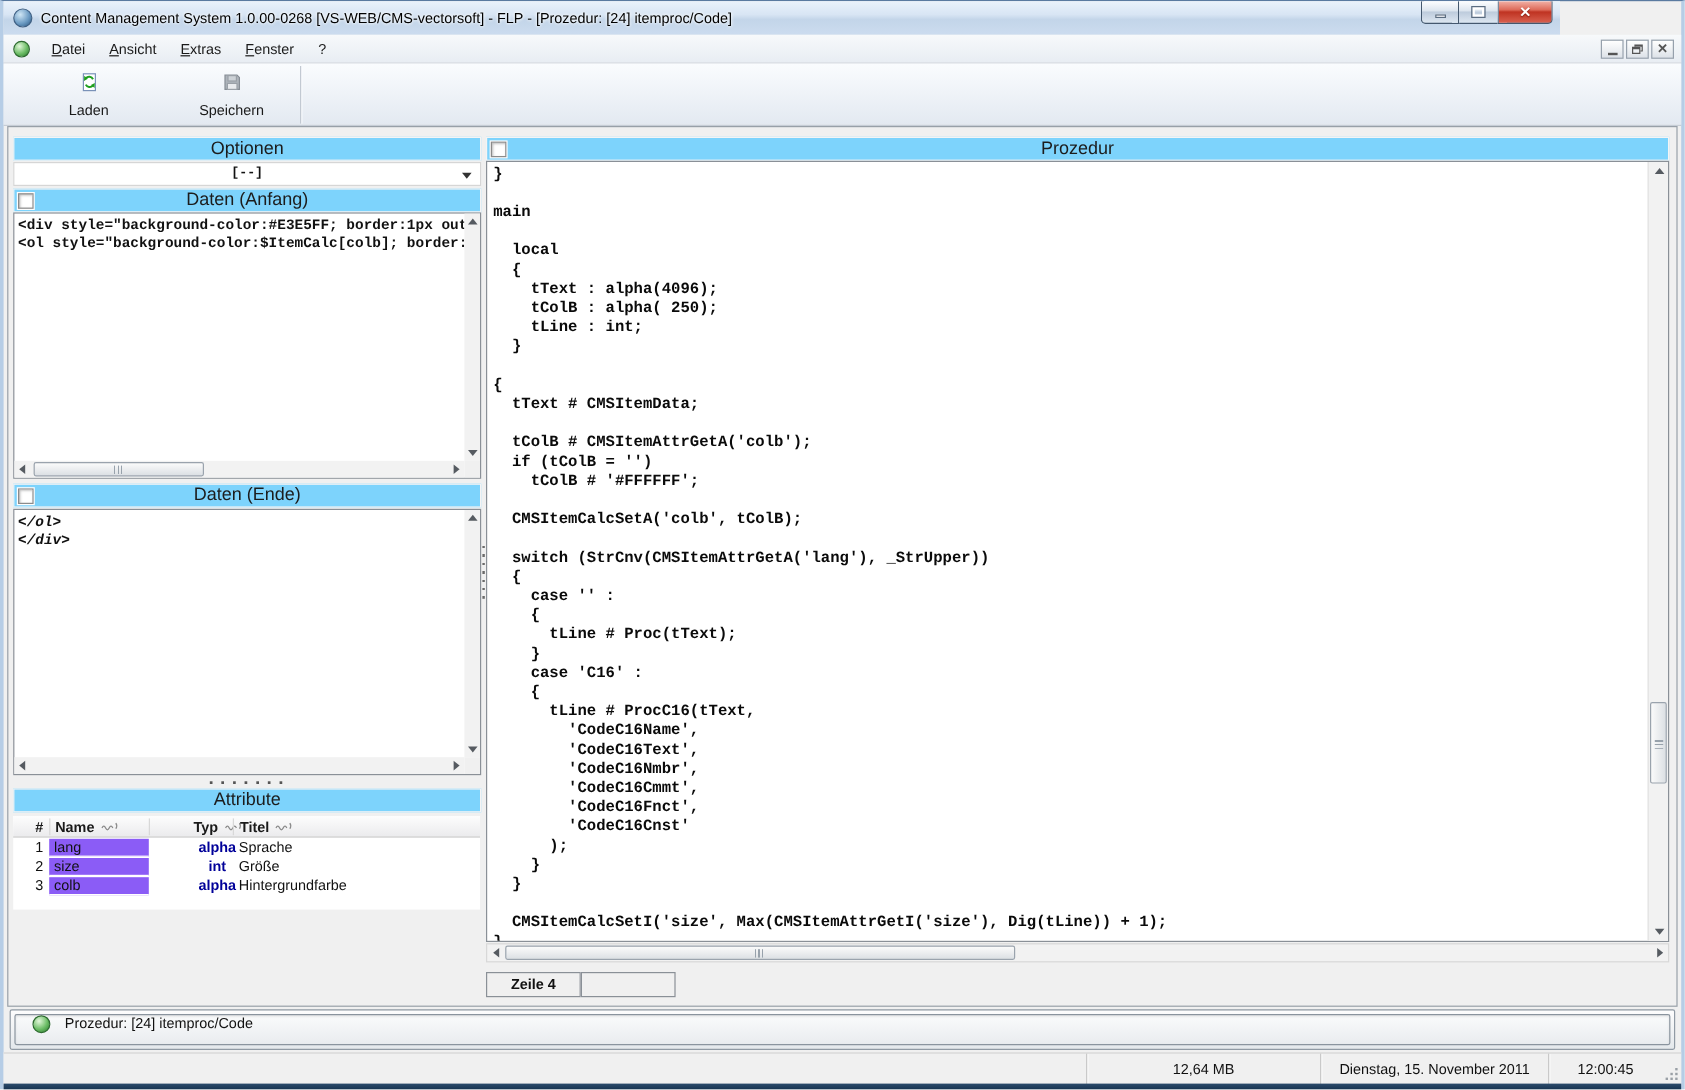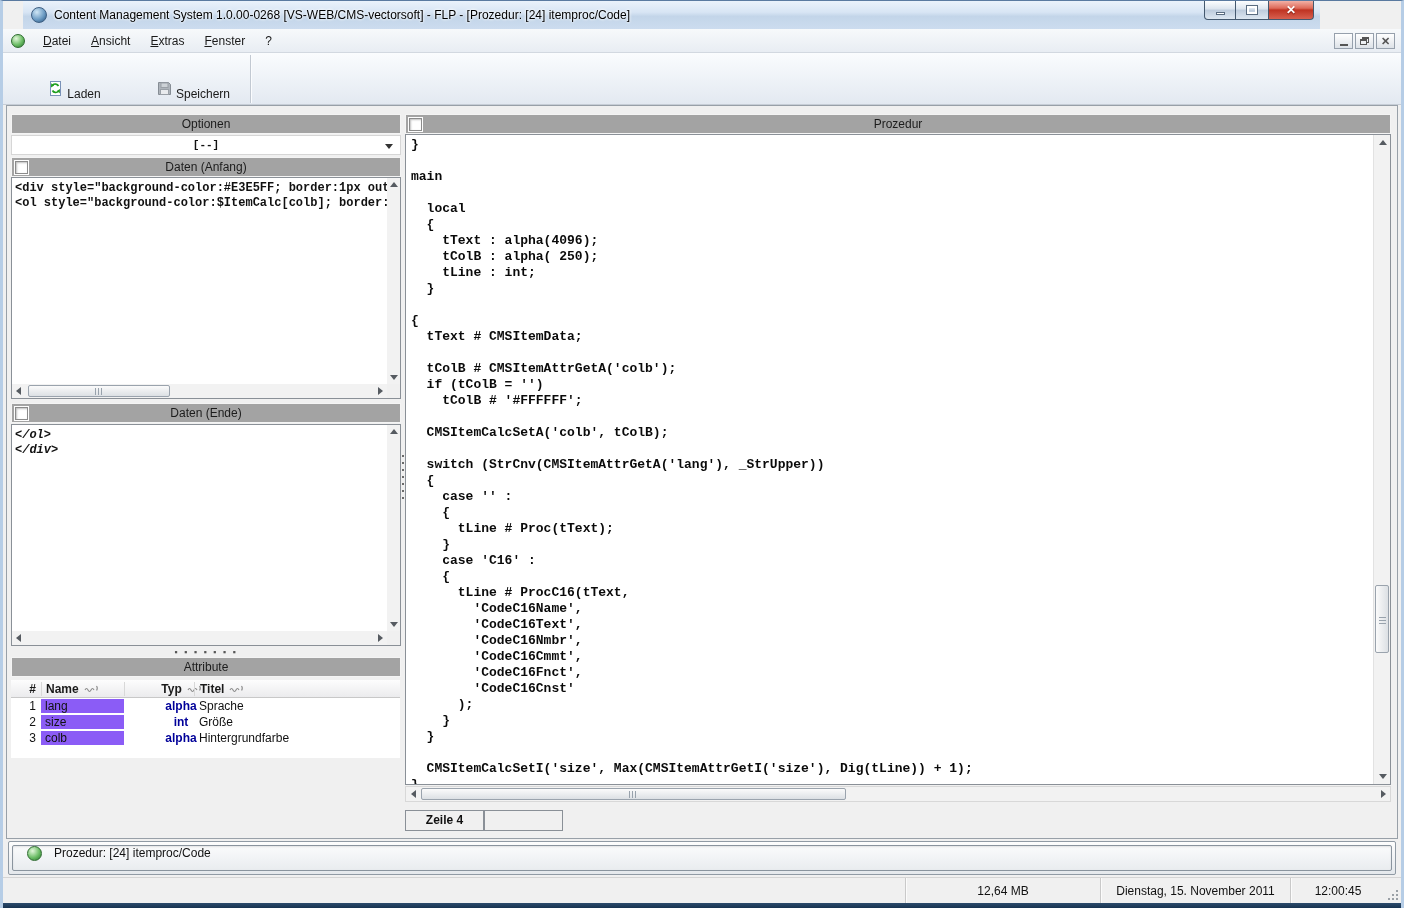--- a/index.html
+++ b/index.html
@@ -5,21 +5,21 @@
   * { margin:0; padding:0; box-sizing:border-box; }
   html,body { width:1404px; height:908px; overflow:hidden; font-family:"Liberation Sans",sans-serif; }
 
   .window { position:relative; width:1404px; height:908px;
     border-left:3px solid #b6cde6; border-right:3px solid #b6cde6; border-top:1px solid #5a7aa0;
     background:#f0f0f0; }
 
   
   .titlebar { position:absolute; left:0; top:0; width:1297px; height:28px;
     background:linear-gradient(180deg,#eaf2fb 0%,#d8e5f4 40%,#c3d5e9 55%,#ccdcef 100%);
-    display:flex; align-items:center;margin-left:20px; }
+    display:flex; align-items:center; }
   .title-icon { width:16px; height:16px; margin-left:8px; border-radius:50%;
     background:radial-gradient(circle at 35% 30%, #cfe6f5, #6d9cc4 55%, #2d5a85 95%);
     border:1px solid #3e5f83; flex:none; }
   .title-text { margin-left:7px; font-size:12px; color:#000; text-shadow:0 0 3px #fff, 0 0 3px #fff; white-space:nowrap; }
   .win-controls { position:absolute; right:6px; top:0; display:flex; }
   .wbtn { height:19px; border:1px solid #44586e; border-top:none; display:flex; align-items:center; justify-content:center; }
   .btn-min { width:32px; border-radius:0 0 0 4px;
     background:linear-gradient(180deg,#fdfeff,#dbe4ee 45%,#bdcbdc 50%,#dde7f1); }
   .btn-max { width:32px; border-left:none; border-right:none;
     background:linear-gradient(180deg,#fdfeff,#dbe4ee 45%,#bdcbdc 50%,#dde7f1); }
@@ -46,31 +46,31 @@
   .g-mdirestore { position:relative; width:9px; height:8px; }
   .g-mdirestore .r1 { position:absolute; right:0; top:0; width:7px; height:6px; border:1px solid #555; border-top-width:2px; background:#eef1f4; }
   .g-mdirestore .r2 { position:absolute; left:0; bottom:0; width:7px; height:6px; border:1px solid #555; border-top-width:2px; background:#eef1f4; }
   .g-mdiclose { color:#555; font-size:11px; font-weight:bold; line-height:14px; }
 
   
   .toolbar { position:absolute; left:0; top:52px; width:1398px; height:52px;
     background:linear-gradient(180deg,#fafcfe,#e3e9f1); border-bottom:1px solid #c6cdd6; }
   .toolbar-divider { position:absolute; left:247px; top:2px; height:48px; width:0;
     border-left:1px solid #c2c9d2; border-right:1px solid #fbfcfe; }
-  .tool-btn { position:absolute; top:4px; width:110px; height:44px; display:flex; flex-direction:row;
-    align-items:flex-end; justify-content:center; gap:3px; cursor:default; }
+  .tool-btn { position:absolute; top:4px; width:110px; height:44px; display:flex; flex-direction:column;
+    align-items:center; justify-content:center; gap:3px; cursor:default; }
   .tb-laden { left:16px; } .tb-speichern { left:135px; }
   .tool-label { font-size:12px; color:#1a1a1a; }
 
   
   .client { position:absolute; left:3px; top:104px; width:1392px; height:734px;
     background:#f0f0f0; border:1px solid #98a0a8; }
 
-  .hdr { position:absolute; height:20px; background:#a3a3a3; border:1px solid #f4f4f4;
-    font-size:12px; color:#1c1c1c; text-align:center; line-height:18px; }
+  .hdr { position:absolute; height:20px; background:#7dd3fc; border:1px solid #f4f4f4;
+    font-size:15px; color:#1c1c1c; text-align:center; line-height:18px; }
   .checkbox { position:absolute; left:3px; top:3px; width:13px; height:13px; background:#fff;
     border:1px solid #8b8b8b; box-shadow:inset 1px 1px 2px rgba(0,0,0,.25), 0 0 0 1px #fdfdfd; }
 
   .left-panel { position:absolute; left:4px; top:8px; width:390px; height:719px; }
 
   .dropdown { position:absolute; left:0; top:21px; width:390px; height:20px; background:#fff;
     border:1px solid #d6d6d6; font-family:"Liberation Mono",monospace; font-weight:bold; font-size:11px;
     text-align:center; line-height:18px; color:#111; }
   .dd-arrow { position:absolute; right:7px; top:8px; width:0; height:0;
     border-left:4px solid transparent; border-right:4px solid transparent; border-top:5px solid #333; }

